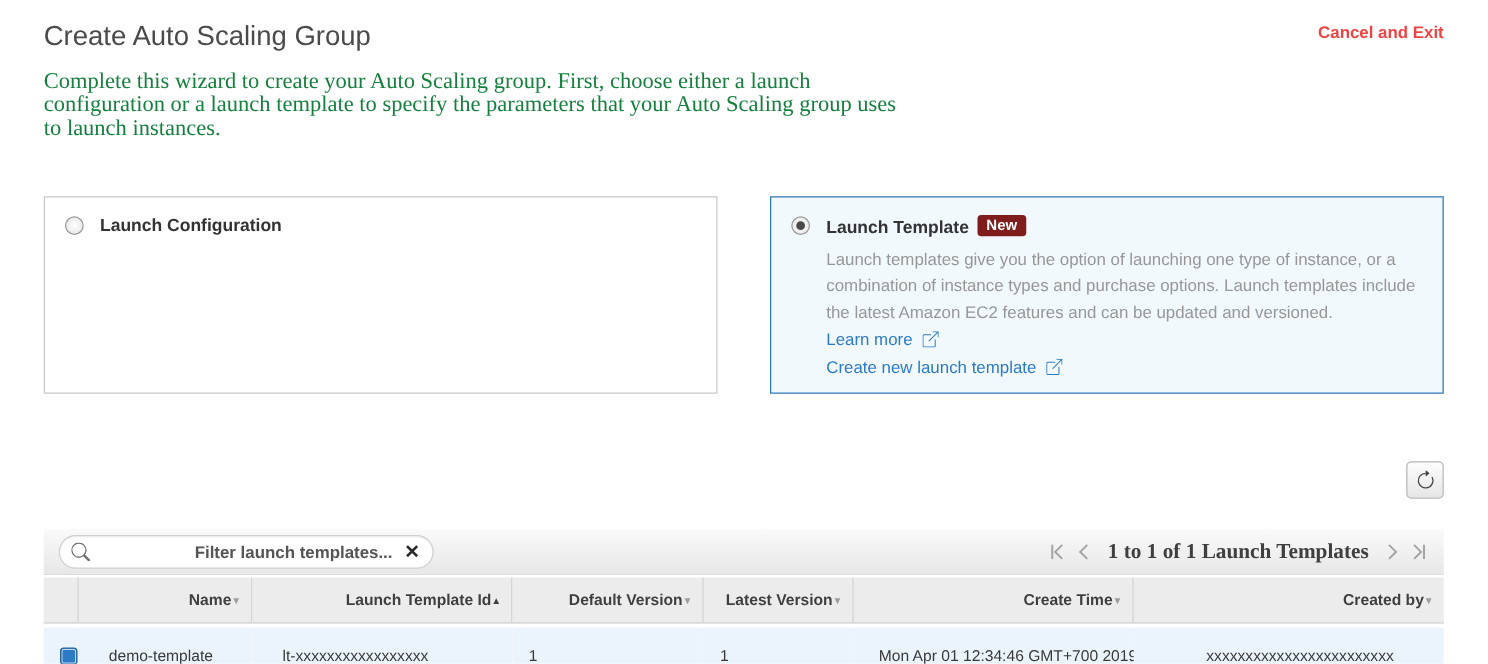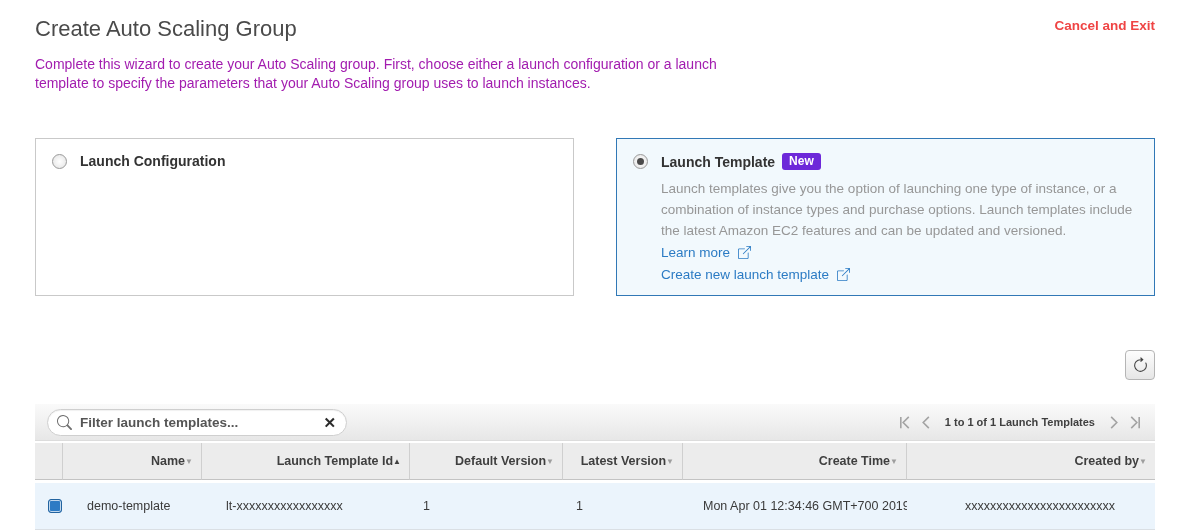--- a/index.html
+++ b/index.html
@@ -9,21 +9,21 @@
     background: #ffffff;
     font-family: "Liberation Sans", sans-serif;
     color: #444;
   }
   .page { padding: 0 35px; }
 
   
   .hdr { display: flex; justify-content: space-between; align-items: flex-start; margin-top: 15px; }
   .page-title { font-size: 22px; font-weight: 400; color: #4a4a4a; margin: 0; line-height: 28px; }
   .cancel-link { font-size: 13.5px; font-weight: 700; color: #ef4444; text-decoration: none; margin-top: 3px; cursor: pointer; }
-  .wizard-desc { max-width: 695px; font-size: 14px; color: #a21caf; line-height: 19px; margin: 12px 0 0 0; }
+  .wizard-desc { max-width: 695px; font-size: 18px; color: #15803d; line-height: 19px; margin: 12px 0 0 0; font-family: Liberation Serif, serif; }
 
   
   .options { display: flex; gap: 42px; margin-top: 45px; }
   .option-box {
     flex: 1; height: 158px; border: 1px solid #c9c9c9; background: #fff;
     padding: 14px 16px; cursor: pointer;
   }
   .option-box.selected { border-color: #3178b6; background: #f2f9fd; }
   .opt-head { display: flex; align-items: center; }
   .radio {
@@ -31,21 +31,21 @@
     border: 1px solid #9a9a9a; background: radial-gradient(#ffffff, #e2e2e2);
     flex: 0 0 auto; position: relative;
   }
   .radio.checked::after {
     content: ""; position: absolute; left: 3px; top: 3px;
     width: 7px; height: 7px; border-radius: 50%; background: #4a4a4a;
   }
   .opt-title { font-size: 14px; font-weight: 700; color: #333; margin-left: 13px; }
   .badge-new {
     display: inline-block; margin-left: 7px; padding: 1px 7px 2px;
-    background: #6d28d9; color: #fff; font-size: 12px; font-weight: 700;
+    background: #7f1d1d; color: #fff; font-size: 12px; font-weight: 700;
     border-radius: 3px;
   }
   .opt-body { margin: 8px 0 0 28px; font-size: 13.5px; color: #979797; line-height: 21px; }
   .ext-link { color: #2b7bc4; text-decoration: none; cursor: pointer; white-space: nowrap; }
   .ext-link .ext-ic { margin-left: 4px; vertical-align: -2px; }
   .link-line { margin-top: 1px; }
 
   
   .refresh-row { display: flex; justify-content: flex-end; margin-top: 54px; }
   .refresh-btn {
@@ -64,29 +64,30 @@
   .filter-wrap {
     position: relative; width: 300px; height: 27px; background: #fff;
     border: 1px solid #cfcfcf; border-radius: 15px;
     display: flex; align-items: center; padding: 0 30px 0 9px;
     box-shadow: inset 0 1px 1px rgba(0,0,0,.06);
   }
   .filter-wrap input {
     border: none; outline: none; flex: 1; font-size: 13.5px; font-weight: 700;
     color: #333; background: transparent; margin-left: 6px;
     font-family: "Liberation Sans", sans-serif;
+    text-align: right;
   }
   .filter-wrap input::placeholder { color: #555; font-weight: 700; opacity: 1; }
   .clear-x {
     position: absolute; right: 10px; top: 3px; font-size: 15px; font-weight: 700;
     color: #2b2b2b; cursor: pointer; line-height: 20px;
   }
   .pagination { display: flex; align-items: center; }
   .pag-ic { margin: 0 3px; cursor: pointer; display: inline-flex; }
-  .pag-text { font-size: 11px; font-weight: 700; color: #3f3f3f; margin: 0 8px; white-space: nowrap; }
+  .pag-text { font-size: 17px; font-weight: 700; color: #3f3f3f; margin: 0 8px; white-space: nowrap; font-family: Liberation Serif, serif; }
 
   
   table { width: 100%; border-collapse: separate; border-spacing: 0; margin-top: 2px; table-layout: fixed; }
   thead th {
     background: #ececec; height: 37px; font-size: 12.5px; font-weight: 700; color: #3f3f3f;
     text-align: left; padding: 0 8px 0 13px; border-bottom: 1px solid #c3c3c3;
     border-right: 1px solid #cfcfcf; cursor: pointer; overflow: hidden; white-space: nowrap;
   }
   thead th:first-child, thead th:last-child { border-right: none; }
   thead th:first-child { border-right: 1px solid #cfcfcf; }

